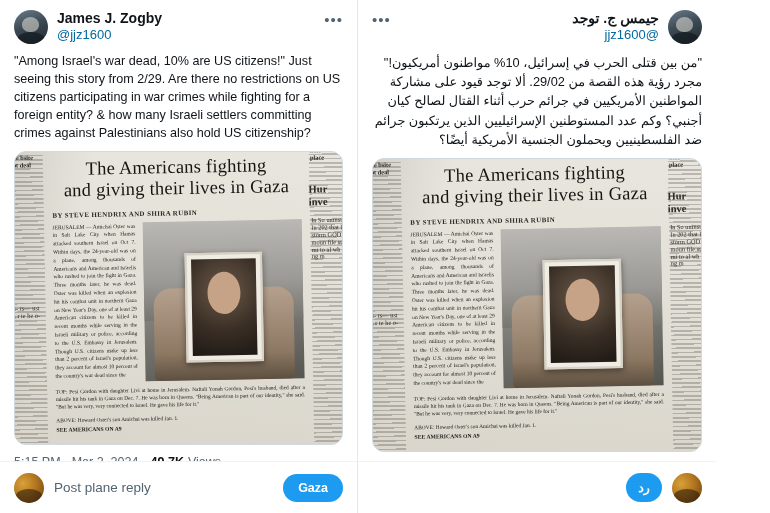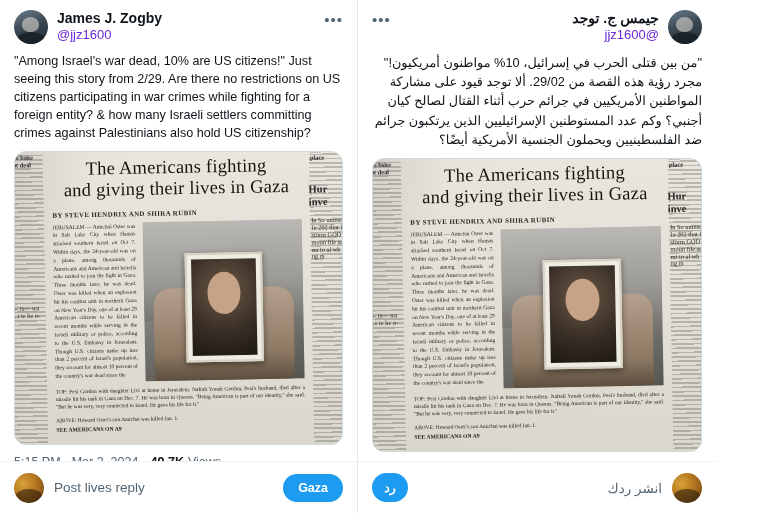--- a/index.html
+++ b/index.html
@@ -65,21 +65,21 @@
   }
   .pane.rtl .names { margin-left: 0; margin-right: 9px; }
   .display-name {
     font-size: 14px;
     font-weight: bold;
     color: #0f1419;
     white-space: nowrap;
   }
   .handle {
     font-size: 13px;
-    color: #6d28d9;
+    color: #0369a1;
     margin-top: 2px;
     white-space: nowrap;
   }
   .more-dots {
     position: absolute;
     top: 12px;
     right: 14px;
     color: #536471;
     font-size: 15px;
     letter-spacing: 1px;
@@ -449,21 +449,21 @@
               <path d="M16 6l-4-4-4 4"></path>
               <path d="M12 2v14"></path>
             </svg>
         </span>
         <span></span>
       </div>
     </div>
 
     <div class="reply-bar">
       <div class="reply-avatar"></div>
-      <div class="reply-input">Post lives reply</div>
+      <div class="reply-input">Post plane reply</div>
       <button class="reply-btn">Gaza</button>
     </div>
   </div>
 
   <div class="pane rtl">
 
     <div class="tweet-head">
       <div class="avatar"></div>
       <div class="names">
         <div class="display-name">جيمس ج. توجد</div>
@@ -587,18 +587,17 @@
               <path d="M16 6l-4-4-4 4"></path>
               <path d="M12 2v14"></path>
             </svg>
         </span>
         <span></span>
       </div>
     </div>
 
     <div class="reply-bar">
       <div class="reply-avatar"></div>
-      <div class="reply-input">انشر ردك</div>
       <button class="reply-btn round">رد</button>
     </div>
   </div>
 
 </div>
 
 </body></html>

